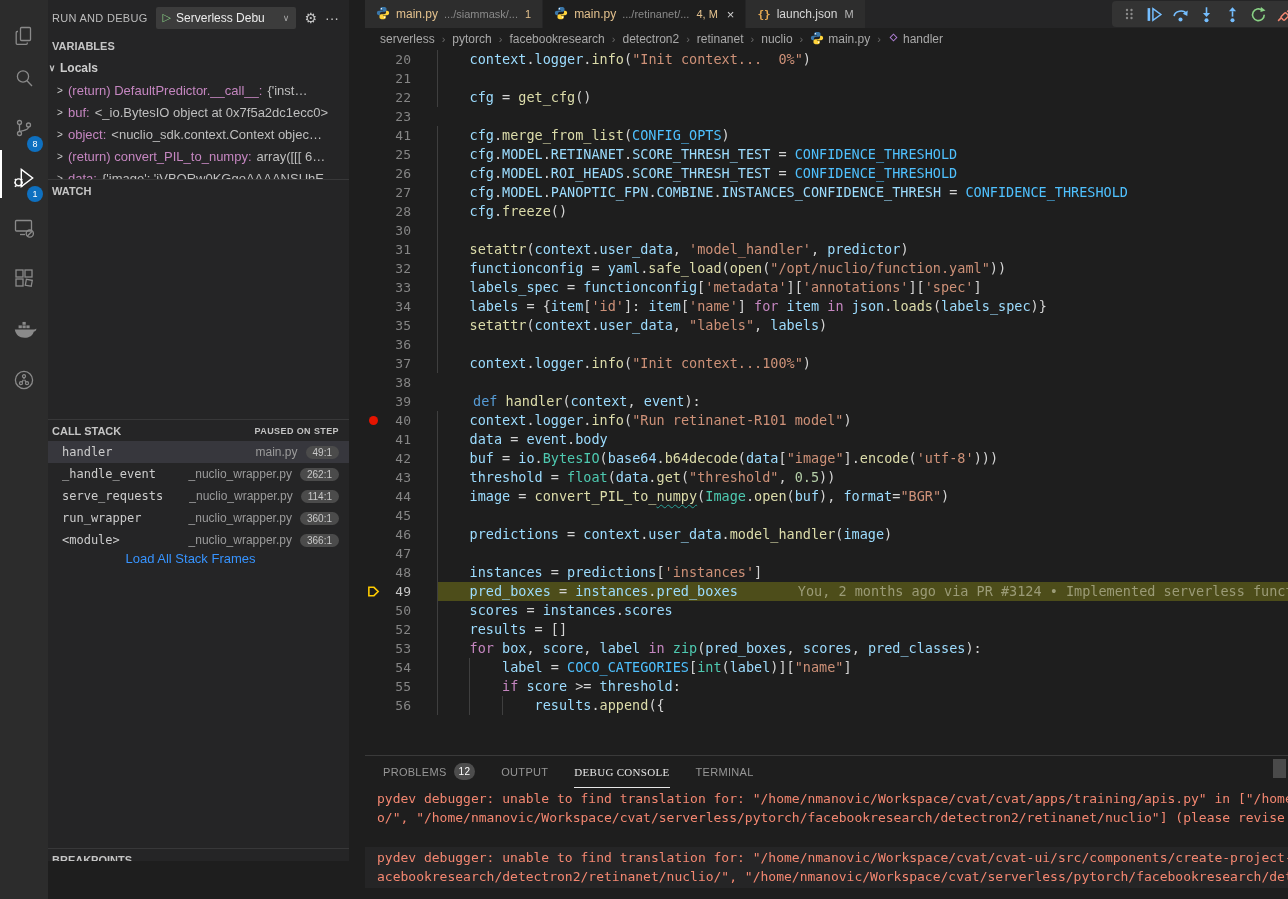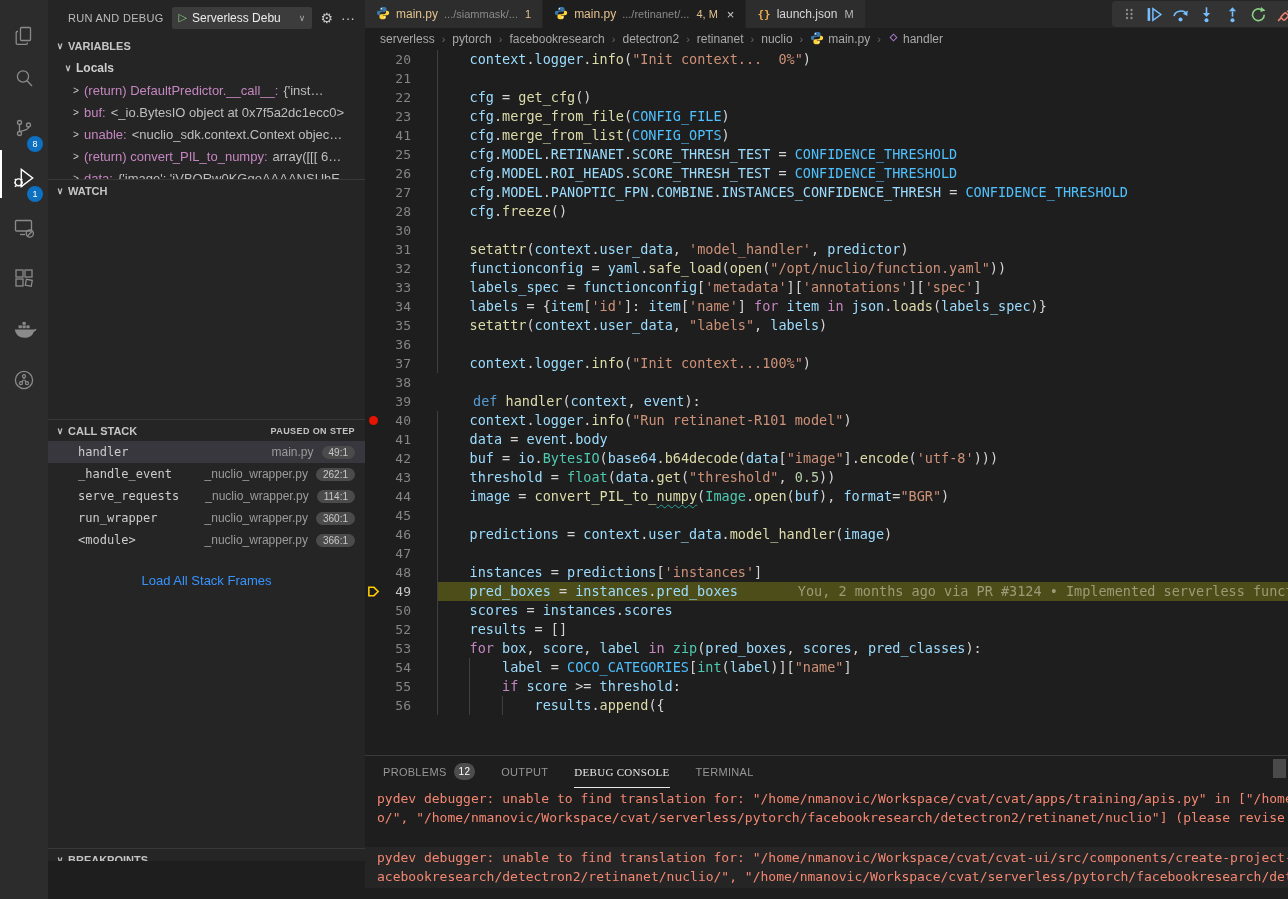--- a/index.html
+++ b/index.html
@@ -9,21 +9,21 @@
 
   
   .activitybar { position:absolute; left:0; top:0; width:48px; height:899px; background:#2c2c2c; z-index:5; }
   .ab-item { position:absolute; left:0; width:48px; height:44px; display:flex; align-items:center; justify-content:center; color:#8a8a8a; }
   .ab-item.active { color:#ffffff; }
   .ab-item svg { stroke:currentColor; fill:none; stroke-width:1.3; }
   .ab-ind { position:absolute; left:0; width:2px; background:#ffffff; }
   .ab-badge { position:absolute; right:5px; bottom:0px; min-width:16px; height:16px; border-radius:50%; background:#0e70c0; color:#fff; font-size:9px; display:flex; align-items:center; justify-content:center; }
 
   
-  .sidebar { position:absolute; left:48px; top:0; width:317px; height:861px; background:#252526; color:#cccccc; overflow:hidden; z-index:4; }
+  .sidebar { position:absolute; left:32px; top:0; width:317px; height:861px; background:#252526; color:#cccccc; overflow:hidden; z-index:4; }
   .sb-header { height:35px; display:flex; align-items:center; padding:0 10px 0 20px; gap:8px; }
   .sb-title { font-size:11px; color:#bcbcbc; letter-spacing:.3px; white-space:nowrap; }
   .launch-select { height:22px; background:#3c3c3c; border-radius:2px; display:flex; align-items:center; gap:5px; padding:0 7px; font-size:12px; color:#ececec; flex:1; min-width:0; cursor:pointer; }
   .launch-select .lbl { overflow:hidden; white-space:nowrap; }
   .play { color:#89d185; font-size:11px; }
   .chev { color:#a9a9a9; font-size:9px; margin-left:auto; }
   .gear,.more { color:#c5c5c5; font-size:14px; cursor:pointer; }
   .sect { position:absolute; left:0; right:0; overflow:hidden; }
   .sect-header { height:22px; display:flex; align-items:center; font-size:11px; font-weight:bold; color:#c5c5c5; padding:0 10px 0 4px; border-top:1px solid rgba(128,128,128,.22); }
   .twist { font-size:9px; color:#c5c5c5; width:16px; text-align:center; }
@@ -35,21 +35,21 @@
   .tree-row { height:22px; display:flex; align-items:center; padding-left:20px; font-size:13px; white-space:nowrap; overflow:hidden; cursor:pointer; }
   .tw { color:#cccccc; font-size:10px; width:16px; flex:none; text-align:center; }
   .var-name { color:#c586c0; }
   .var-value { color:#bfbfbf; margin-left:5px; }
   .paused { margin-left:auto; font-size:9px; font-weight:bold; color:#c3c3c3; letter-spacing:.4px; }
   .frame { height:22px; display:flex; align-items:center; padding:0 10px 0 30px; font-size:13px; cursor:pointer; }
   .frame.sel { background:#37373d; }
   .frame-name { color:#cccccc; flex:1; overflow:hidden; white-space:nowrap; font-family:"DejaVu Sans Mono","Liberation Mono",monospace; font-size:12px; }
   .frame-file { color:#9b9b9b; font-size:12px; margin-right:8px; white-space:nowrap; }
   .frame-pos { background:#4b4b4b; color:#c8c8c8; font-size:10px; border-radius:8px; padding:1px 7px; flex:none;text-align:right; }
-  .stack-link { color:#3794ff; font-size:13px; text-align:center; margin-top:22px; cursor:pointer; }
+  .stack-link { color:#3794ff; font-size:13px; text-align:center; margin-top:0; cursor:pointer; }
   .bp-row { height:20px; display:flex; align-items:center; padding-left:22px; font-size:13px; }
   .cb { width:15px; height:15px; border:1px solid #d0d0d0; border-radius:3px; margin-right:8px; flex:none; display:flex; align-items:center; justify-content:center; font-size:10px; color:#fff; }
   .cb.on { background:#1d7ad1; border-color:#1d7ad1; }
 
   
   .editor { position:absolute; left:365px; top:0; width:923px; height:899px; background:#1e1e1e; }
   .tabbar { position:absolute; top:0; left:0; right:0; height:28px; background:#252526; display:flex; }
   .tab { height:28px; display:flex; align-items:center; padding:0 11px; font-size:12px; background:#2d2d2d; border-right:1px solid #252526; cursor:pointer; white-space:nowrap; }
   .tab.active { background:#1e1e1e; }
   .tab-title { margin-left:6px; }
@@ -192,21 +192,21 @@
             <span class="var-name">(return) DefaultPredictor.__call__:</span>
             <span class="var-value">{'inst…</span>
           </div>
           <div class="tree-row">
             <span class="tw">&gt;</span>
             <span class="var-name">buf:</span>
             <span class="var-value">&lt;_io.BytesIO object at 0x7f5a2dc1ecc0&gt;</span>
           </div>
           <div class="tree-row">
             <span class="tw">&gt;</span>
-            <span class="var-name">unable:</span>
+            <span class="var-name">object:</span>
             <span class="var-value">&lt;nuclio_sdk.context.Context objec…</span>
           </div>
           <div class="tree-row">
             <span class="tw">&gt;</span>
             <span class="var-name">(return) convert_PIL_to_numpy:</span>
             <span class="var-value">array([[[ 6…</span>
           </div>
           <div class="tree-row">
             <span class="tw">&gt;</span>
             <span class="var-name">data:</span>
@@ -399,21 +399,21 @@
           <span><svg width="11" height="11" viewBox="0 0 16 16">
               <rect x="4.6" y="4.6" width="6.8" height="6.8" fill="none" stroke="#b180d7" stroke-width="1.4" transform="rotate(45 8 8)"></rect>
             </svg></span>
           <span>handler</span>
         </span>
       </div>
     <div class="code" id="code">
         <div class="code-line"><span class="glyph"></span><span class="lnum">20</span><span class="lcontent"><span class="guide" style="left: 0px;"></span><span class="tk-w">    </span><span class="tk-v">context</span><span class="tk-w">.</span><span class="tk-v">logger</span><span class="tk-w">.</span><span class="tk-f">info</span><span class="tk-w">(</span><span class="tk-s">"Init context...  0%"</span><span class="tk-w">)</span></span></div>
         <div class="code-line"><span class="glyph"></span><span class="lnum">21</span><span class="lcontent"><span class="guide" style="left: 0px;"></span></span></div>
         <div class="code-line"><span class="glyph"></span><span class="lnum">22</span><span class="lcontent"><span class="guide" style="left: 0px;"></span><span class="tk-w">    </span><span class="tk-v">cfg</span><span class="tk-w"> = </span><span class="tk-f">get_cfg</span><span class="tk-w">()</span></span></div>
-        <div class="code-line"><span class="glyph"></span><span class="lnum">23</span><span class="lcontent"><span class="guide" style="left: 0px;"></span><span class="tk-w">    </span><span class="tk-v">cfg</span><span class="tk-w">.</span><span class="tk-f">merge_from_file</span><span class="tk-w">(</span><span class="tk-c">CONFIG_FILE</span><span class="tk-w">)</span></span></div>
+        <div class="code-line"><span class="glyph"></span><span class="lnum">23</span></div>
         <div class="code-line"><span class="glyph"></span><span class="lnum">41</span><span class="lcontent"><span class="guide" style="left: 0px;"></span><span class="tk-w">    </span><span class="tk-v">cfg</span><span class="tk-w">.</span><span class="tk-f">merge_from_list</span><span class="tk-w">(</span><span class="tk-c">CONFIG_OPTS</span><span class="tk-w">)</span></span></div>
         <div class="code-line"><span class="glyph"></span><span class="lnum">25</span><span class="lcontent"><span class="guide" style="left: 0px;"></span><span class="tk-w">    </span><span class="tk-v">cfg</span><span class="tk-w">.</span><span class="tk-v">MODEL</span><span class="tk-w">.</span><span class="tk-v">RETINANET</span><span class="tk-w">.</span><span class="tk-v">SCORE_THRESH_TEST</span><span class="tk-w"> = </span><span class="tk-c">CONFIDENCE_THRESHOLD</span></span></div>
         <div class="code-line"><span class="glyph"></span><span class="lnum">26</span><span class="lcontent"><span class="guide" style="left: 0px;"></span><span class="tk-w">    </span><span class="tk-v">cfg</span><span class="tk-w">.</span><span class="tk-v">MODEL</span><span class="tk-w">.</span><span class="tk-v">ROI_HEADS</span><span class="tk-w">.</span><span class="tk-v">SCORE_THRESH_TEST</span><span class="tk-w"> = </span><span class="tk-c">CONFIDENCE_THRESHOLD</span></span></div>
         <div class="code-line"><span class="glyph"></span><span class="lnum">27</span><span class="lcontent"><span class="guide" style="left: 0px;"></span><span class="tk-w">    </span><span class="tk-v">cfg</span><span class="tk-w">.</span><span class="tk-v">MODEL</span><span class="tk-w">.</span><span class="tk-v">PANOPTIC_FPN</span><span class="tk-w">.</span><span class="tk-v">COMBINE</span><span class="tk-w">.</span><span class="tk-v">INSTANCES_CONFIDENCE_THRESH</span><span class="tk-w"> = </span><span class="tk-c">CONFIDENCE_THRESHOLD</span></span></div>
         <div class="code-line"><span class="glyph"></span><span class="lnum">28</span><span class="lcontent"><span class="guide" style="left: 0px;"></span><span class="tk-w">    </span><span class="tk-v">cfg</span><span class="tk-w">.</span><span class="tk-f">freeze</span><span class="tk-w">()</span></span></div>
         <div class="code-line"><span class="glyph"></span><span class="lnum">30</span><span class="lcontent"><span class="guide" style="left: 0px;"></span></span></div>
         <div class="code-line"><span class="glyph"></span><span class="lnum">31</span><span class="lcontent"><span class="guide" style="left: 0px;"></span><span class="tk-w">    </span><span class="tk-f">setattr</span><span class="tk-w">(</span><span class="tk-v">context</span><span class="tk-w">.</span><span class="tk-v">user_data</span><span class="tk-w">, </span><span class="tk-s">'model_handler'</span><span class="tk-w">, </span><span class="tk-v">predictor</span><span class="tk-w">)</span></span></div>
         <div class="code-line"><span class="glyph"></span><span class="lnum">32</span><span class="lcontent"><span class="guide" style="left: 0px;"></span><span class="tk-w">    </span><span class="tk-v">functionconfig</span><span class="tk-w"> = </span><span class="tk-v">yaml</span><span class="tk-w">.</span><span class="tk-f">safe_load</span><span class="tk-w">(</span><span class="tk-f">open</span><span class="tk-w">(</span><span class="tk-s">"/opt/nuclio/function.yaml"</span><span class="tk-w">))</span></span></div>
         <div class="code-line"><span class="glyph"></span><span class="lnum">33</span><span class="lcontent"><span class="guide" style="left: 0px;"></span><span class="tk-w">    </span><span class="tk-v">labels_spec</span><span class="tk-w"> = </span><span class="tk-v">functionconfig</span><span class="tk-w">[</span><span class="tk-s">'metadata'</span><span class="tk-w">][</span><span class="tk-s">'annotations'</span><span class="tk-w">][</span><span class="tk-s">'spec'</span><span class="tk-w">]</span></span></div>
         <div class="code-line"><span class="glyph"></span><span class="lnum">34</span><span class="lcontent"><span class="guide" style="left: 0px;"></span><span class="tk-w">    </span><span class="tk-v">labels</span><span class="tk-w"> = {</span><span class="tk-v">item</span><span class="tk-w">[</span><span class="tk-s">'id'</span><span class="tk-w">]: </span><span class="tk-v">item</span><span class="tk-w">[</span><span class="tk-s">'name'</span><span class="tk-w">] </span><span class="tk-k">for</span><span class="tk-w"> </span><span class="tk-v">item</span><span class="tk-w"> </span><span class="tk-k">in</span><span class="tk-w"> </span><span class="tk-v">json</span><span class="tk-w">.</span><span class="tk-f">loads</span><span class="tk-w">(</span><span class="tk-v">labels_spec</span><span class="tk-w">)}</span></span></div>

